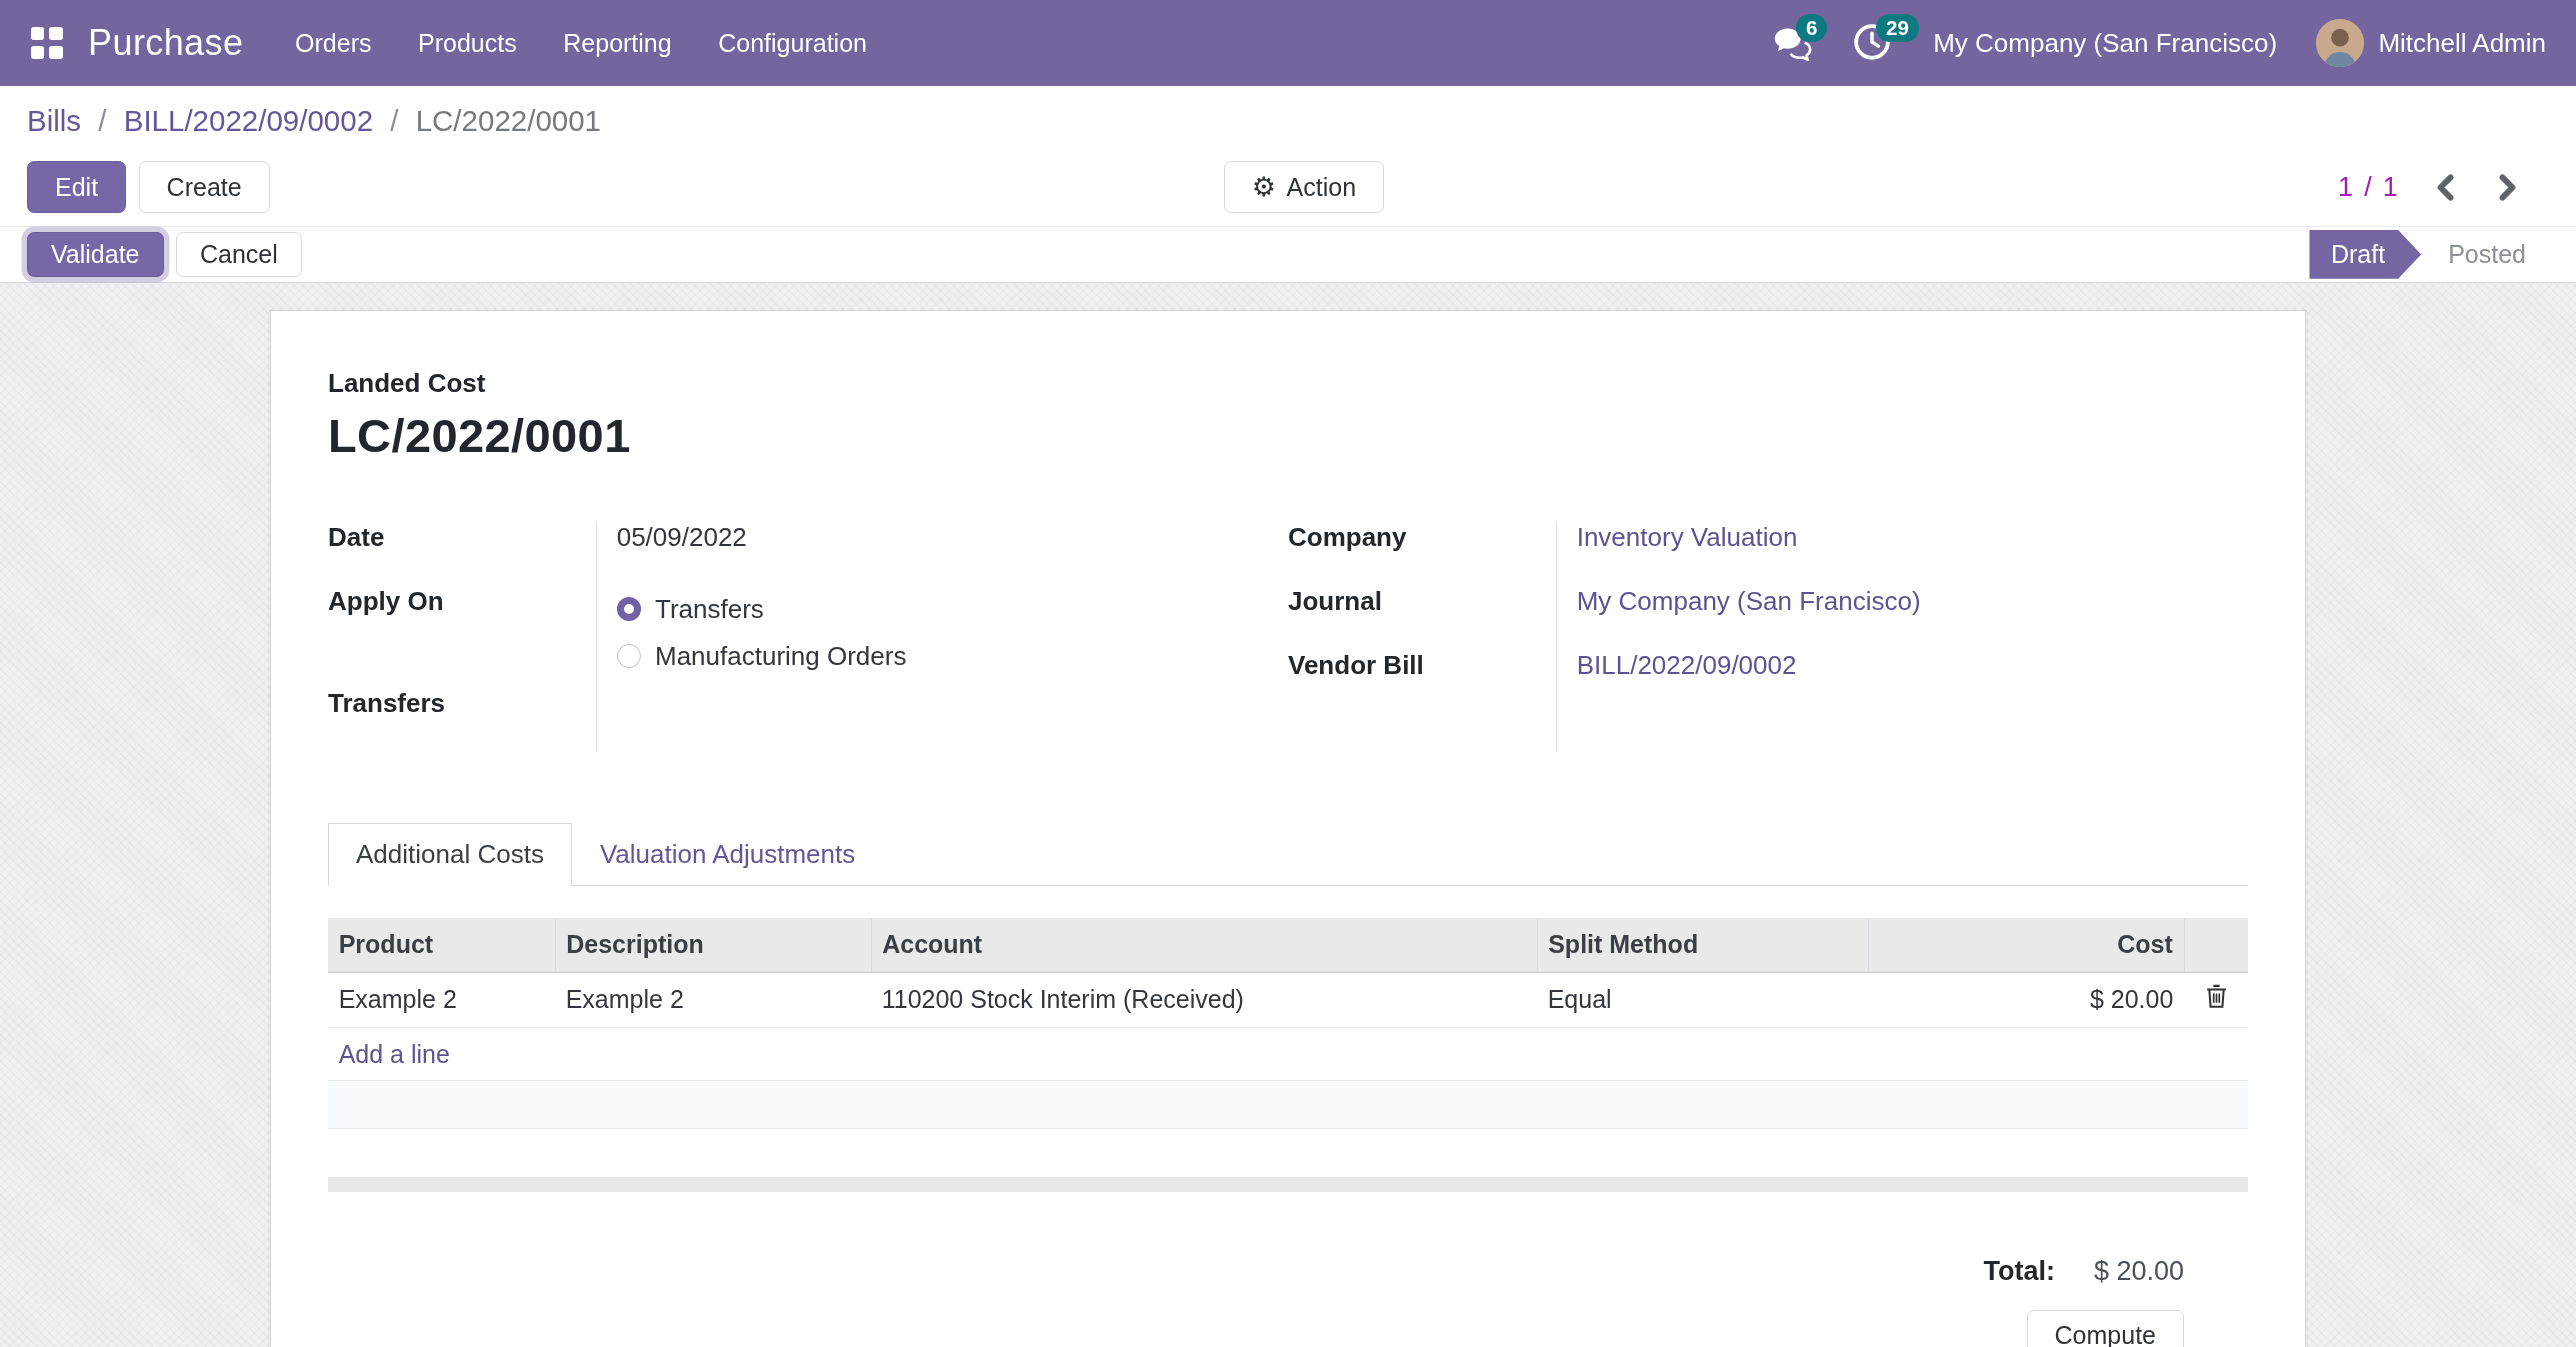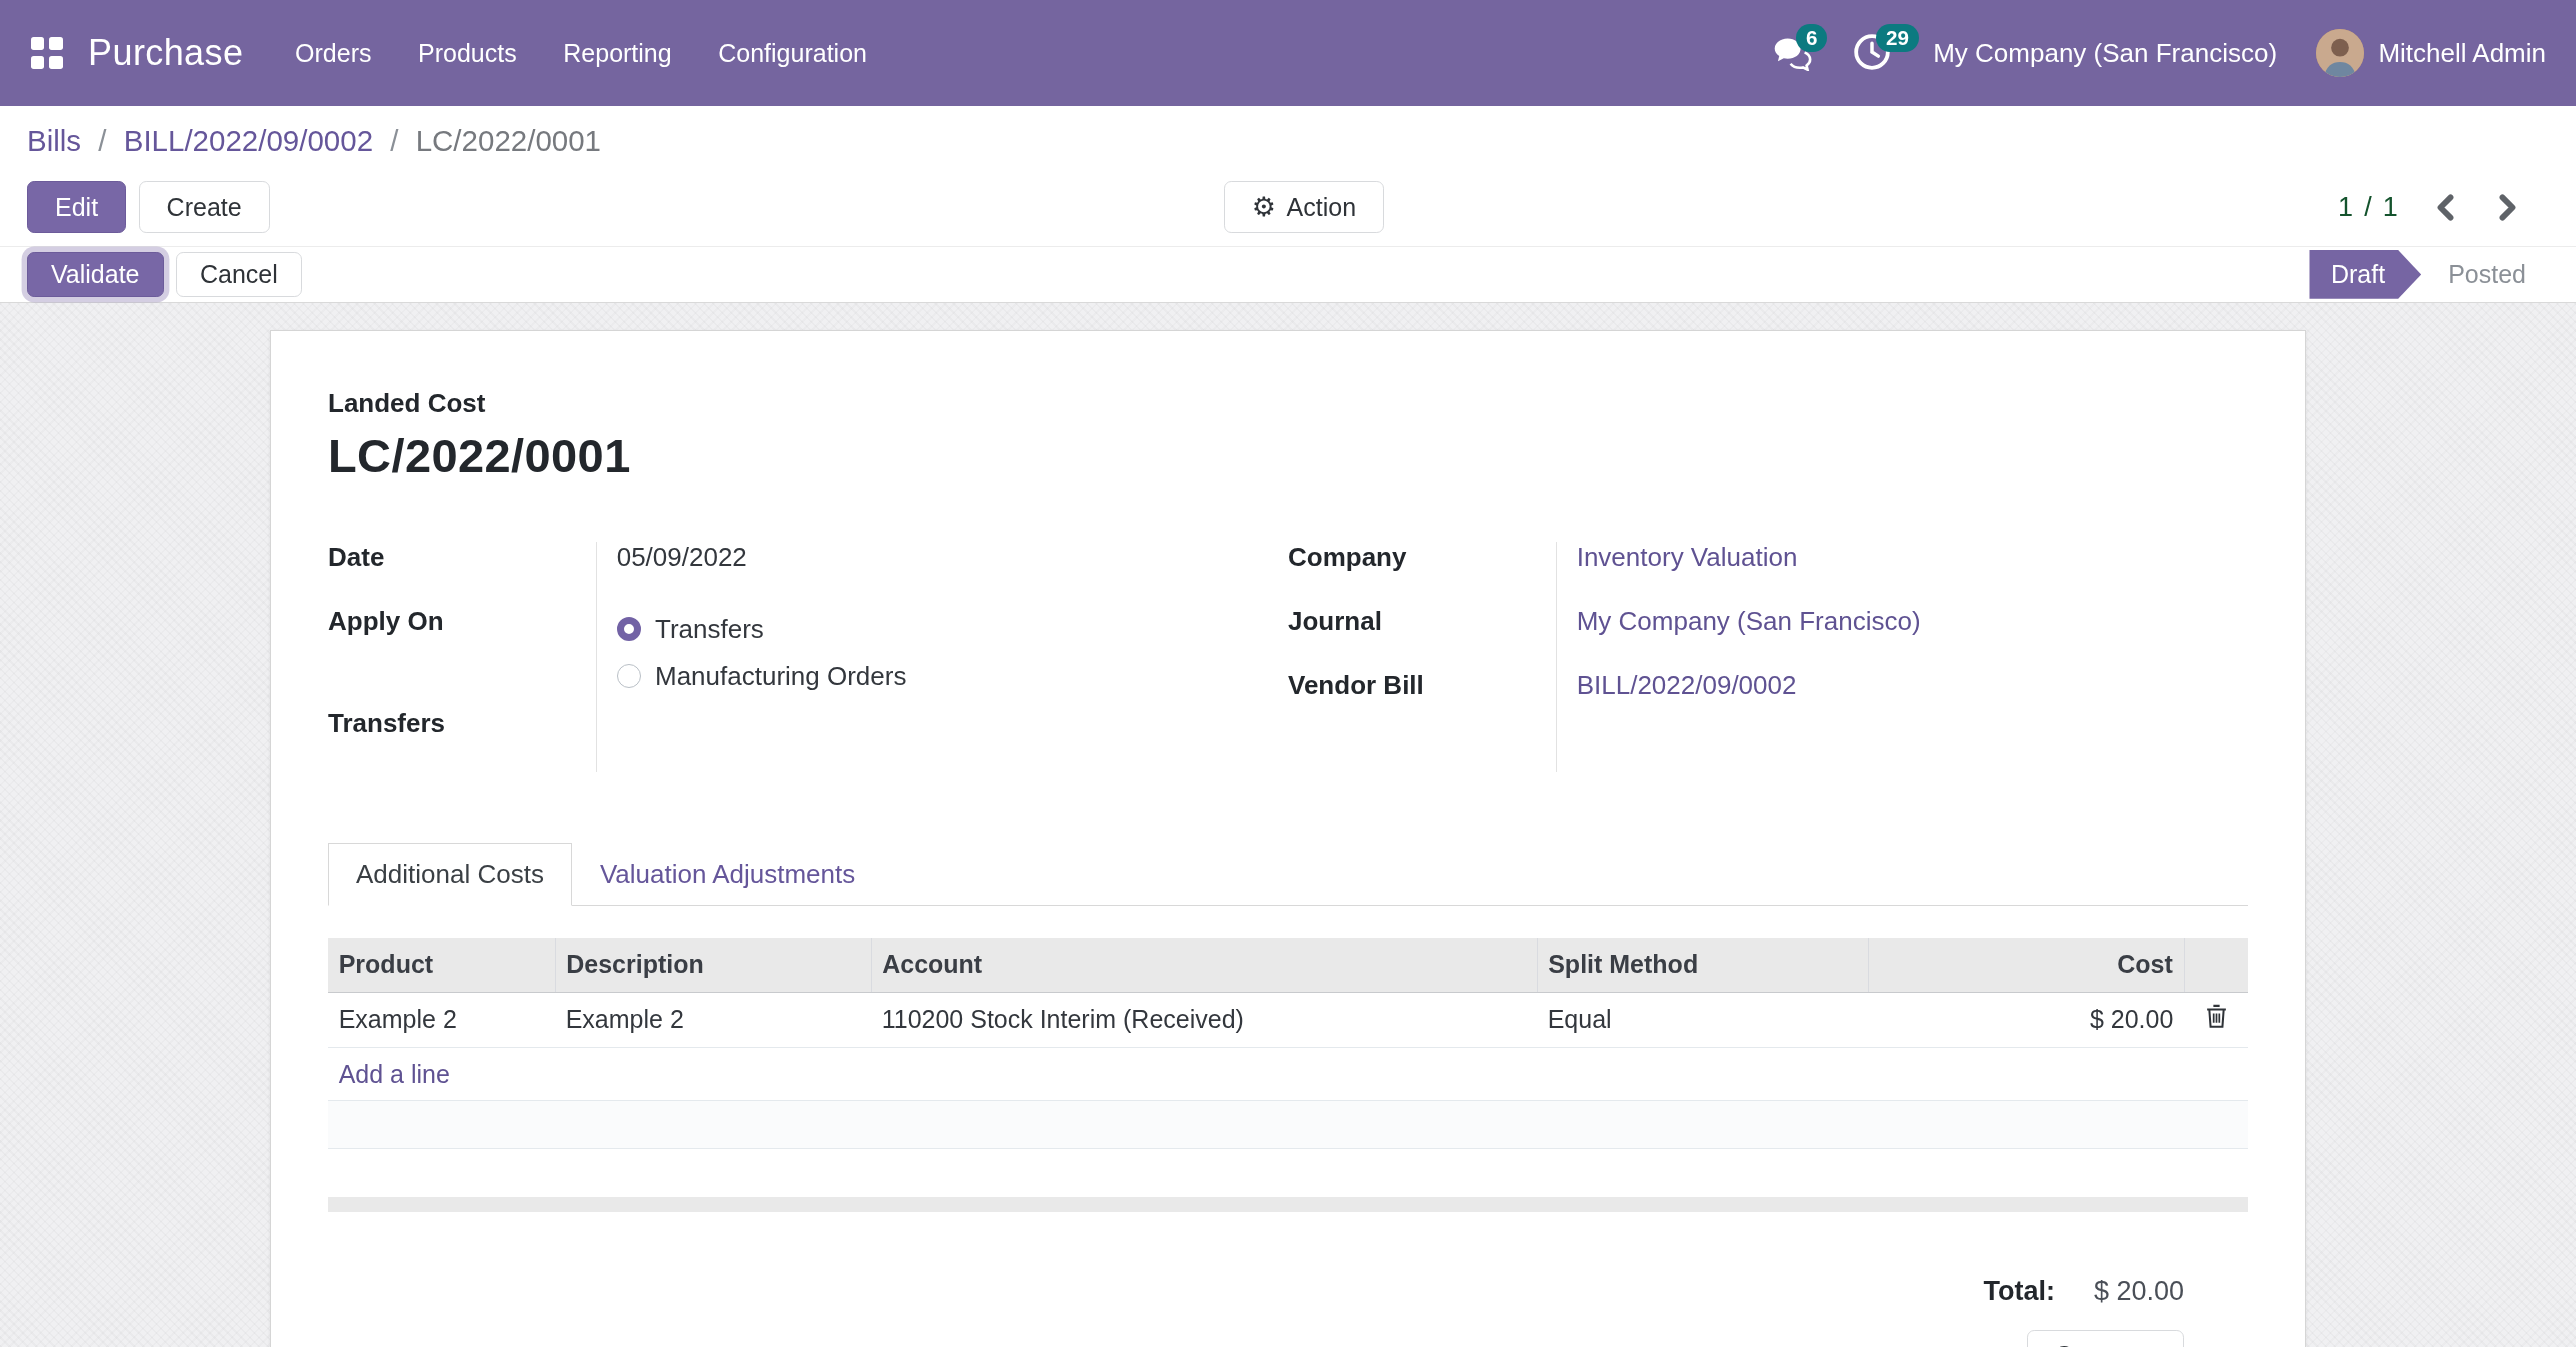--- a/index.html
+++ b/index.html
@@ -1,21 +1,21 @@
 <!DOCTYPE html>
 <html style="font-size:14.3px"><head>
 <meta charset="utf-8">
 <style>
   * { margin:0; padding:0; box-sizing:border-box; }
   html,body { width:2576px; height:1347px; overflow:hidden; }
   body { font-family:"Liberation Sans", sans-serif; color:#33373d; background:#fff; }
   .app { width:2576px; height:1347px; display:flex; flex-direction:column; }
 
   
-  .navbar { height:106px; background:#75659f; display:flex; align-items:center; color:#fff; flex-shrink:0; }
+  .navbar { height:86px; background:#75659f; display:flex; align-items:center; color:#fff; flex-shrink:0; }
   .nav-left { display:flex; align-items:center; gap:9px; padding-left:19.7px; }
   .apps-toggle { display:flex; align-items:center; justify-content:center; width:54px; height:54px; cursor:pointer; }
   .apps-grid { display:grid; grid-template-columns:13.4px 13.4px; grid-template-rows:13.4px 13.4px; gap:5.4px; }
   .apps-grid span { background:#fff; border-radius:2.7px; }
   .brand { font-size:36px; font-weight:500; letter-spacing:0.4px; margin:0 23px 0 5.4px; cursor:pointer; }
   .menu { display:flex; gap:7.2px; }
   .menu-item { font-size:25px; padding:12.5px 19.7px; border-radius:5.4px; cursor:pointer; }
   .nav-right { margin-left:auto; display:flex; align-items:center; gap:39px; padding-right:30px; }
   .systray-icon { position:relative; width:41px; height:36px; cursor:pointer; display:flex; align-items:flex-end; }
   .badge { position:absolute; top:-10.7px; left:23px; background:#0c7a80; color:#fff; font-size:20.6px; font-weight:bold; padding:2.7px 9.8px; border-radius:894px; line-height:1.1; }
@@ -32,21 +32,21 @@
   .crumb-current { color:#76797e; }
   .cp-row { display:flex; align-items:center; }
   .cp-left { display:flex; gap:12.5px; }
   .btn { font-size:25px; border-radius:7.2px; padding:10.7px 27px; border:0.9px solid transparent; cursor:pointer; background:#fff; color:#2f3338; font-family:inherit; }
   .btn-primary { background:#7867a6; border-color:#6c5b9a; color:#fff; }
   .btn-secondary { border-color:#d8dadd; }
   .cp-center { flex:1; display:flex; justify-content:center; }
   .btn-action { display:flex; align-items:center; gap:10.7px; border-color:#d8dadd; }
   .gear { font-size:27px; line-height:1; }
   .cp-right { display:flex; align-items:center; gap:30px; padding-right:25px; }
-  .pager-count { font-size:27px; color:#14532d; letter-spacing:1.8px; }
+  .pager-count { font-size:27px; color:#a21caf; letter-spacing:1.8px; }
   .pager-btn { background:none; border:none; cursor:pointer; padding:3.6px; display:flex; }
 
   
   .statusbar { height:57px; background:#fff; border-top:0.9px solid #ececec; border-bottom:0.9px solid #d9d9d9; display:flex; align-items:center; padding:0 27px; flex-shrink:0; }
   .sb-left { display:flex; gap:12.5px; }
   .btn-sm { font-size:25px; padding:7.2px 23px; border-radius:7.2px; }
   .focus-ring { box-shadow:0 0 0 5.4px rgba(120,103,166,.32); }
   .sb-right { margin-left:auto; display:flex; align-items:center; }
   .stage-arrow { background:#7665a3; color:#fff; font-size:25px; padding:9.8px 36px 9.8px 21.5px; clip-path:polygon(0 0, calc(100% - 23px) 0, 100% 50%, calc(100% - 23px) 100%, 0 100%); cursor:pointer;margin-left:16px; }
   .stage-plain { color:#8b9097; font-size:25px; margin:0 23px 0 27px; cursor:pointer; }

